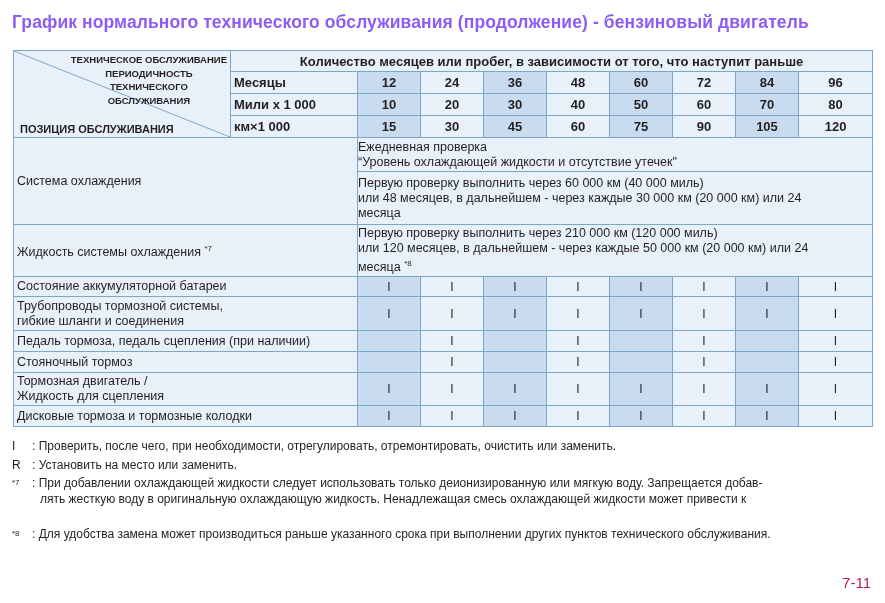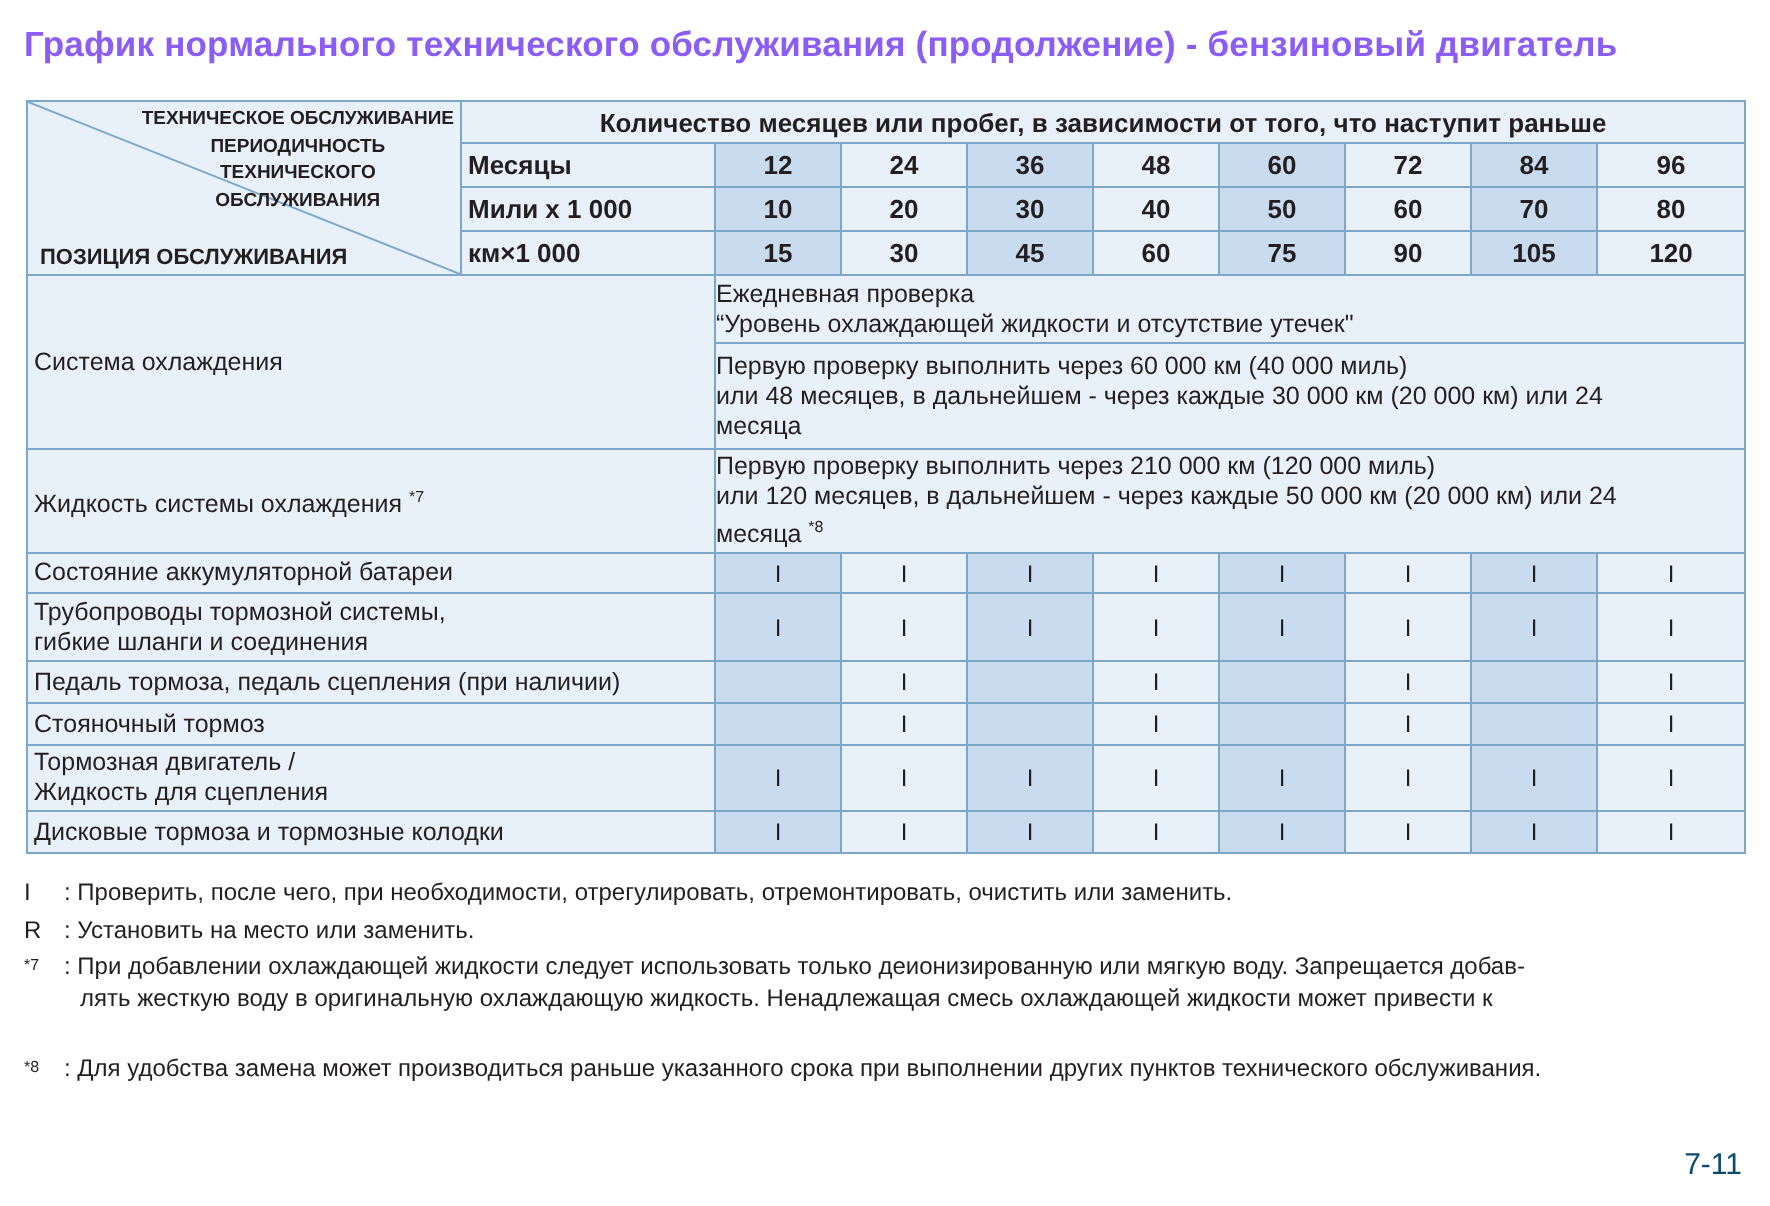--- a/index.html
+++ b/index.html
@@ -16,21 +16,21 @@
   .hdr-top { text-align: center; font-weight: bold; font-size: 13px; height: 20px; background: #e8f1fa; margin-top: 36px; }
   .hdr-label { font-weight: bold; font-size: 13px; padding-left: 3px !important; height: 21px; background: #e8f1fa; }
   .num { text-align: center; font-weight: bold; font-size: 13px; }
   .item { padding-left: 3px !important; font-size: 12.5px; line-height: 15px; background: #e8f1fa; }
   .span-text { text-align: left; font-size: 12.5px; line-height: 15px; background: #e8f1fa; }
   .mark { text-align: center; font-size: 12px; }
   .legend { position: absolute; left: 12px; font-size: 12px; line-height: 16px; }
   .legend .k { position: absolute; left: 0; top: 0; width: 20px; }
   .legend .v { position: absolute; left: 20px; top: 0; width: 850px; }
   .legend .sup { font-size: 8px; vertical-align: top; }
-  .page { position: absolute; right: 14px; top: 574px; font-size: 15px; color: #0c4a6e; }
+  .page { position: absolute; right: 14px; top: 574px; font-size: 15px; color: #be185d; }
 </style>
 </head>
 <body>
 
 <div class="title">График нормального технического обслуживания (продолжение) - бензиновый двигатель</div>
 
 <table class="sched">
   <colgroup>
     <col style="width:217px">
       <col style="width:127px">

